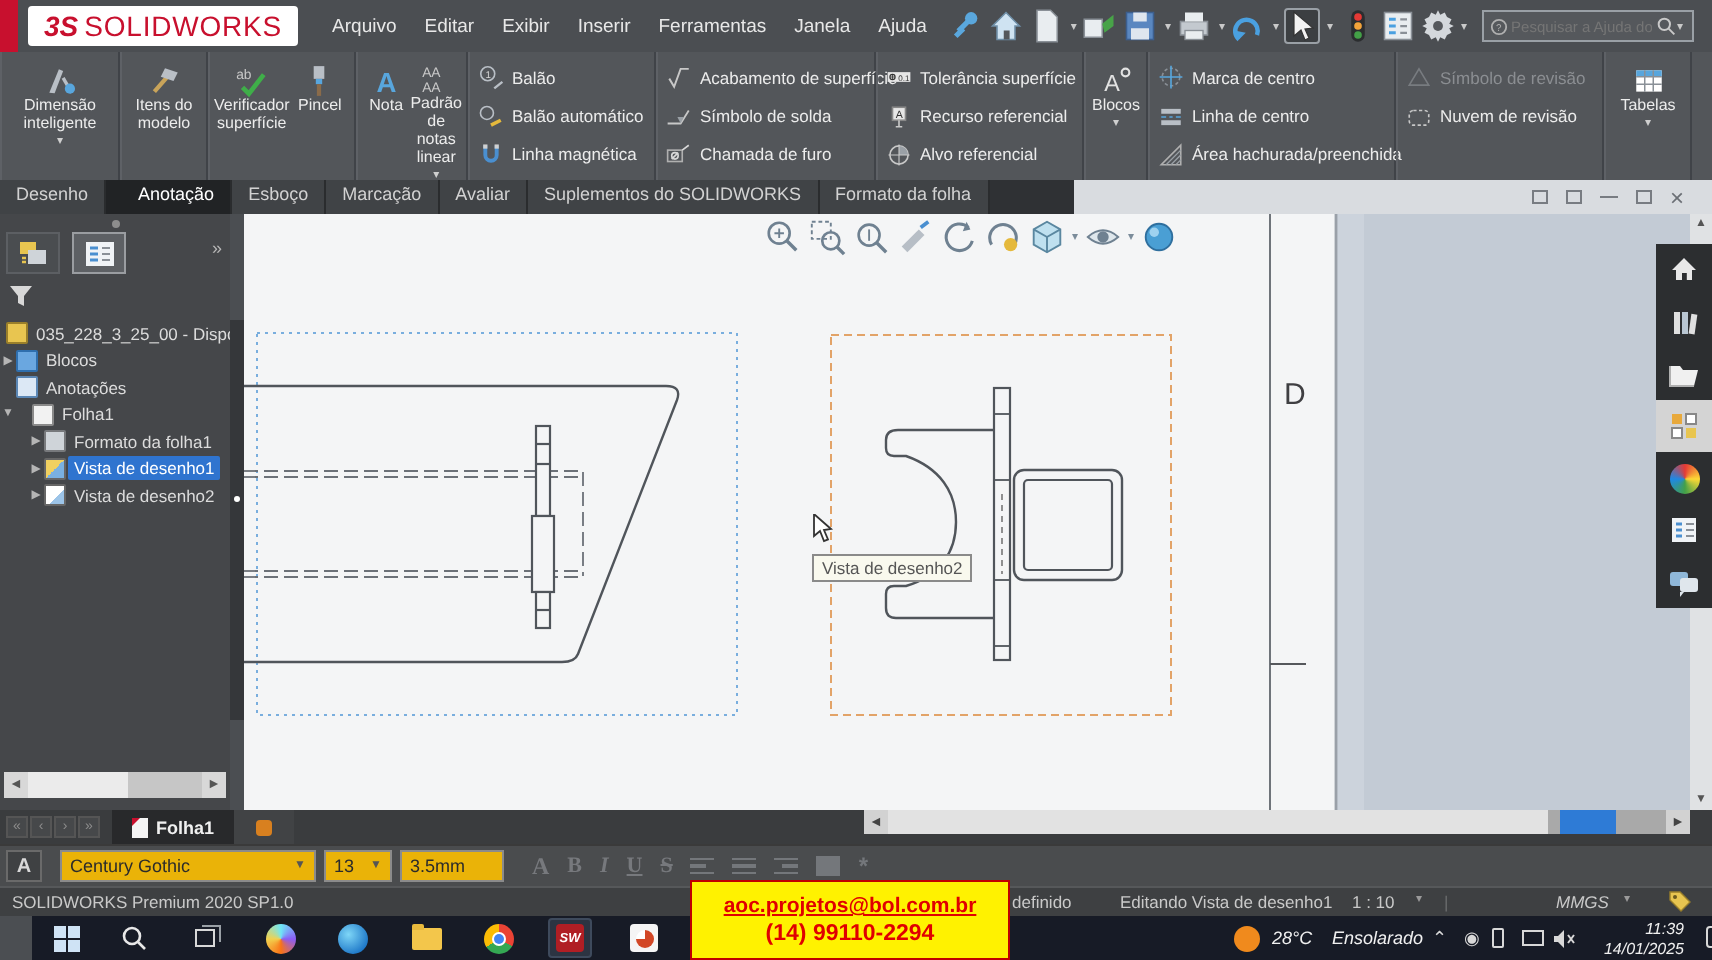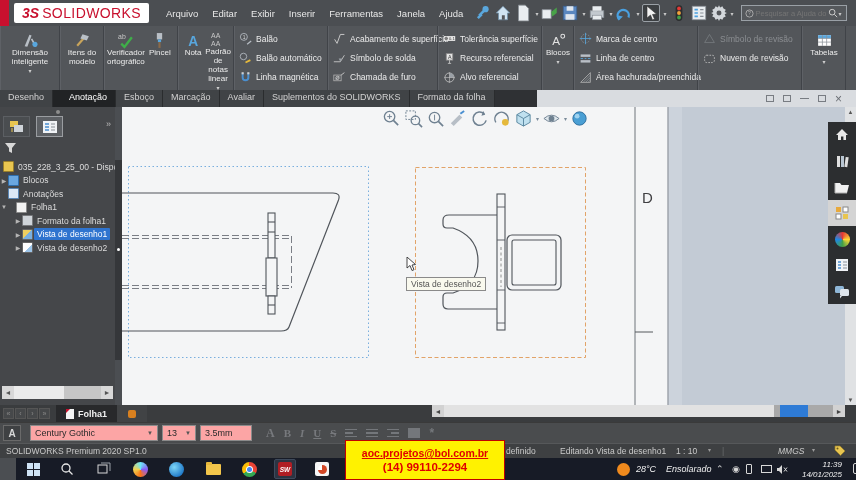--- a/index.html
+++ b/index.html
@@ -117,21 +117,21 @@
   .sheetico{width:8px;height:10px;background:#f4f4f4;position:relative;}
   .sheetico:before{content:"";position:absolute;left:0;top:0;border-left:4px solid #c8102e;border-bottom:4px solid transparent;}
   .sheettab2{width:30px;height:17px;background:#414345;display:flex;align-items:center;justify-content:center;}
   .orangedot{width:8px;height:8px;border-radius:2px;background:#d8801f;}
 
   
   .formatbar{position:absolute;left:0;top:422px;width:856px;height:21px;background:#4a4c4e;
              border-top:1px solid #3a3a3a;display:flex;align-items:center;}
   .fb-note{width:18px;height:16px;margin-left:3px;border:1px solid #6a6a6a;background:#3f4143;color:#d8d8d8;
            font-size:10px;font-weight:bold;display:flex;align-items:center;justify-content:center;}
-  .combo{height:16px;background:#fca5a5;border:1px solid #8b8b8b;color:#2b2b2b;font-size:9px;
+  .combo{height:16px;background:#eab308;border:1px solid #8b8b8b;color:#2b2b2b;font-size:9px;
          display:flex;align-items:center;padding:0 4px;justify-content:space-between;}
   .combo .cv{overflow:hidden;white-space:nowrap;}
   .combo .ca{font-size:6px;color:#555;margin-left:4px;}
   .fb-font{width:128px;margin-left:9px;}
   .fb-size{width:34px;margin-left:4px;}
   .fb-h{width:52px;margin-left:4px;}
   .fb-styles{display:flex;align-items:center;gap:9px;margin-left:14px;color:#77797d;font-weight:bold;}
   .fs-b{font-size:11px;font-family:"Liberation Serif",serif;}
   .fs-u{text-decoration:underline;}
   .fs-s{text-decoration:line-through;}
@@ -321,21 +321,21 @@
       </div>
     </div>
     <div class="rgroup cols" style="width:74px">
       <div class="rbtn-lg">
         <span class="ric">
             <svg viewBox="0 0 16 16">
               <text x="1" y="7" font-size="6.5" fill="#c8c8c8">ab</text>
               <path d="M4 11 l3 3 7-9" stroke="#3fae49" stroke-width="2.2" fill="none"></path>
             </svg>
           </span>
-        <span>Verificador ortográfico</span>
+        <span>Verificador superfície</span>
       </div>
       <div class="rbtn-lg">
         <span class="ric">
             <svg viewBox="0 0 16 16">
               <rect x="5.5" y="1" width="5" height="6" fill="#b9bfc6"></rect>
               <rect x="6.5" y="7" width="3" height="2.5" fill="#58a6dd"></rect>
               <rect x="7" y="9.5" width="2" height="5.5" fill="#8a6b4a"></rect>
             </svg>
           </span>
         <span>Pincel</span>

